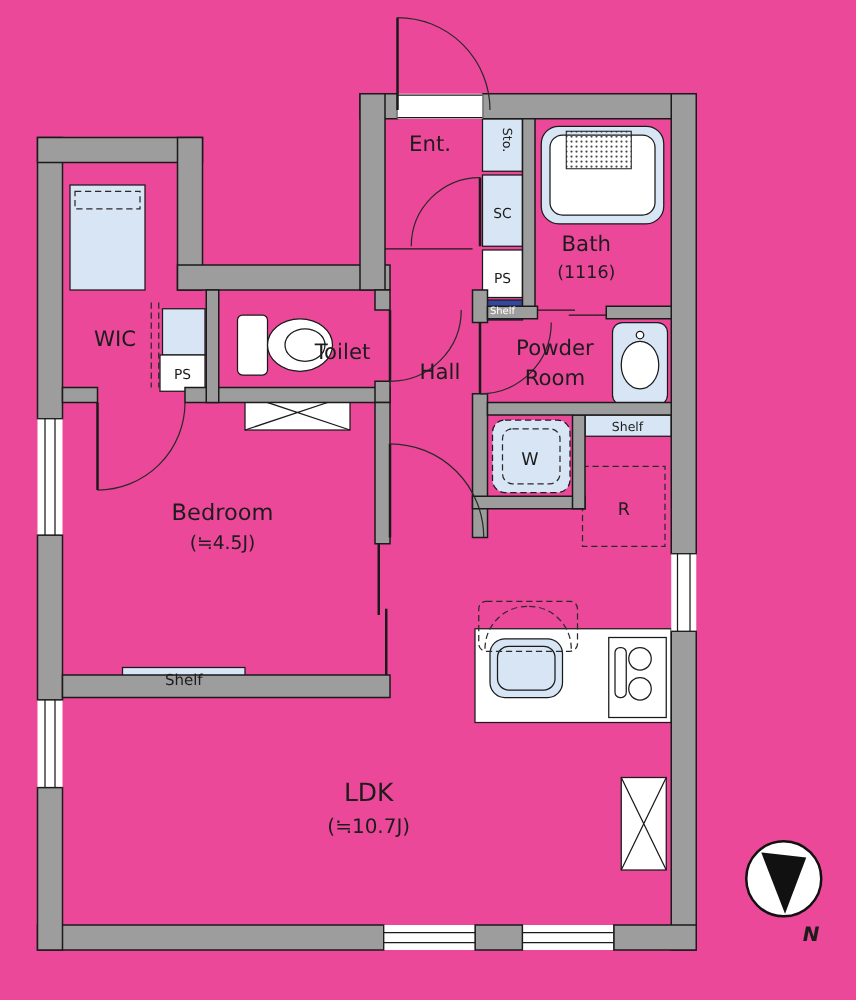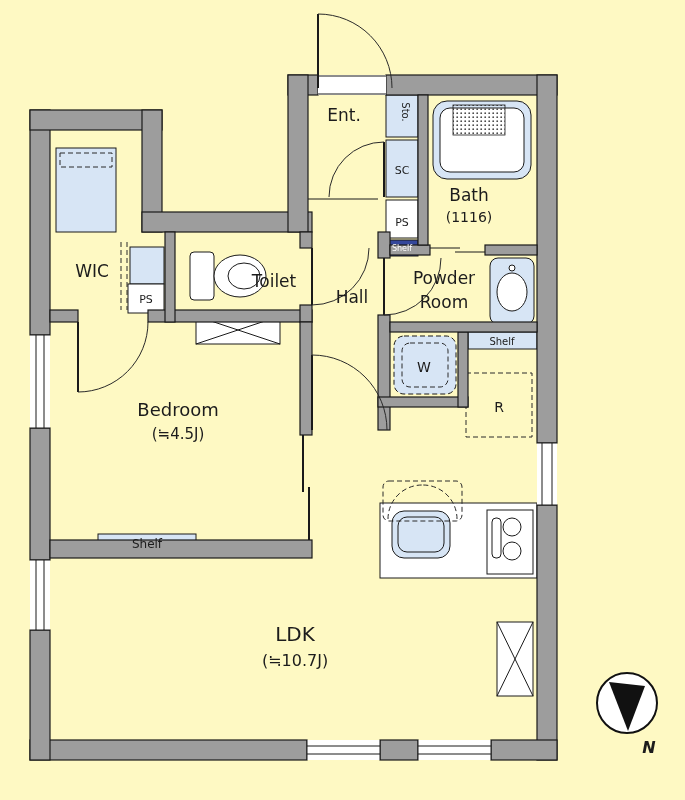--- a/index.html
+++ b/index.html
@@ -1,16 +1,16 @@
 <!DOCTYPE html>
 <html style="--wall: #9d9d9d; --fixture: #d7e5f5; --navy: #34479b;"><head>
 <meta charset="utf-8">
 <style>
   html,body { margin:0; padding:0; background:#ffffff; }
-  .stage { position:relative; width:685px; height:800px; background:#fef9c3; overflow:hidden;
+  .stage { position:relative; width:685px; height:800px; background:#ec4899; overflow:hidden;
            font-family:"DejaVu Sans","Liberation Sans",sans-serif; }
   svg { position:absolute; left:0; top:0; }
   .wall  { fill:var(--wall,#9d9d9d); stroke:#1a1a1a; stroke-width:1.2; }
   .fix   { fill:var(--fixture,#d7e5f5); stroke:#1a1a1a; stroke-width:1; }
   .navy  { fill:var(--navy,#34479b); stroke:#1a1a1a; stroke-width:1; }
   .white { fill:#ffffff; stroke:#1a1a1a; stroke-width:1; }
   .ln    { stroke:#1a1a1a; fill:none; stroke-width:1; }
   .ln2   { stroke:#1a1a1a; fill:none; stroke-width:2; }
   .arc   { stroke:#2a2a2a; fill:none; stroke-width:1; }
   .dash  { stroke:#2a2a2a; fill:none; stroke-width:1; stroke-dasharray:5 3; }

